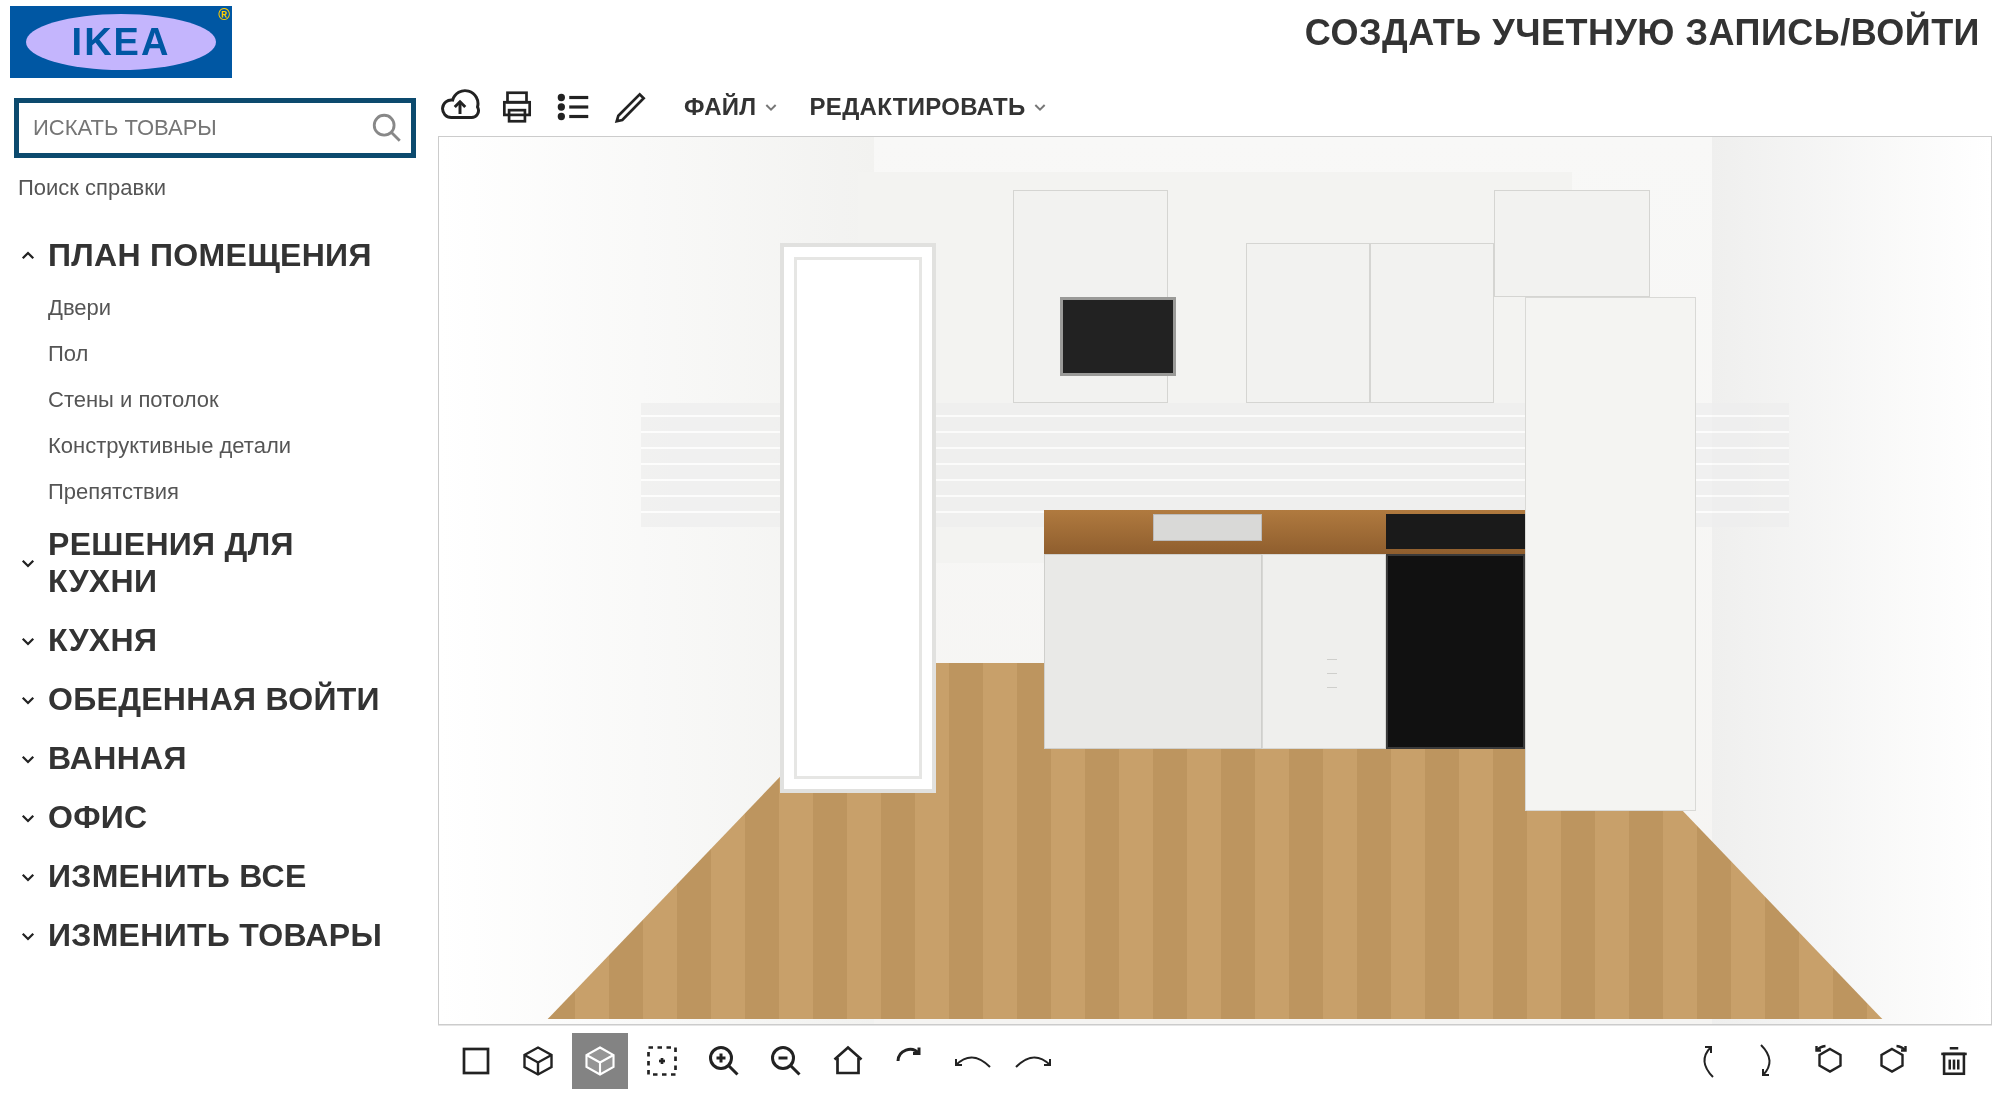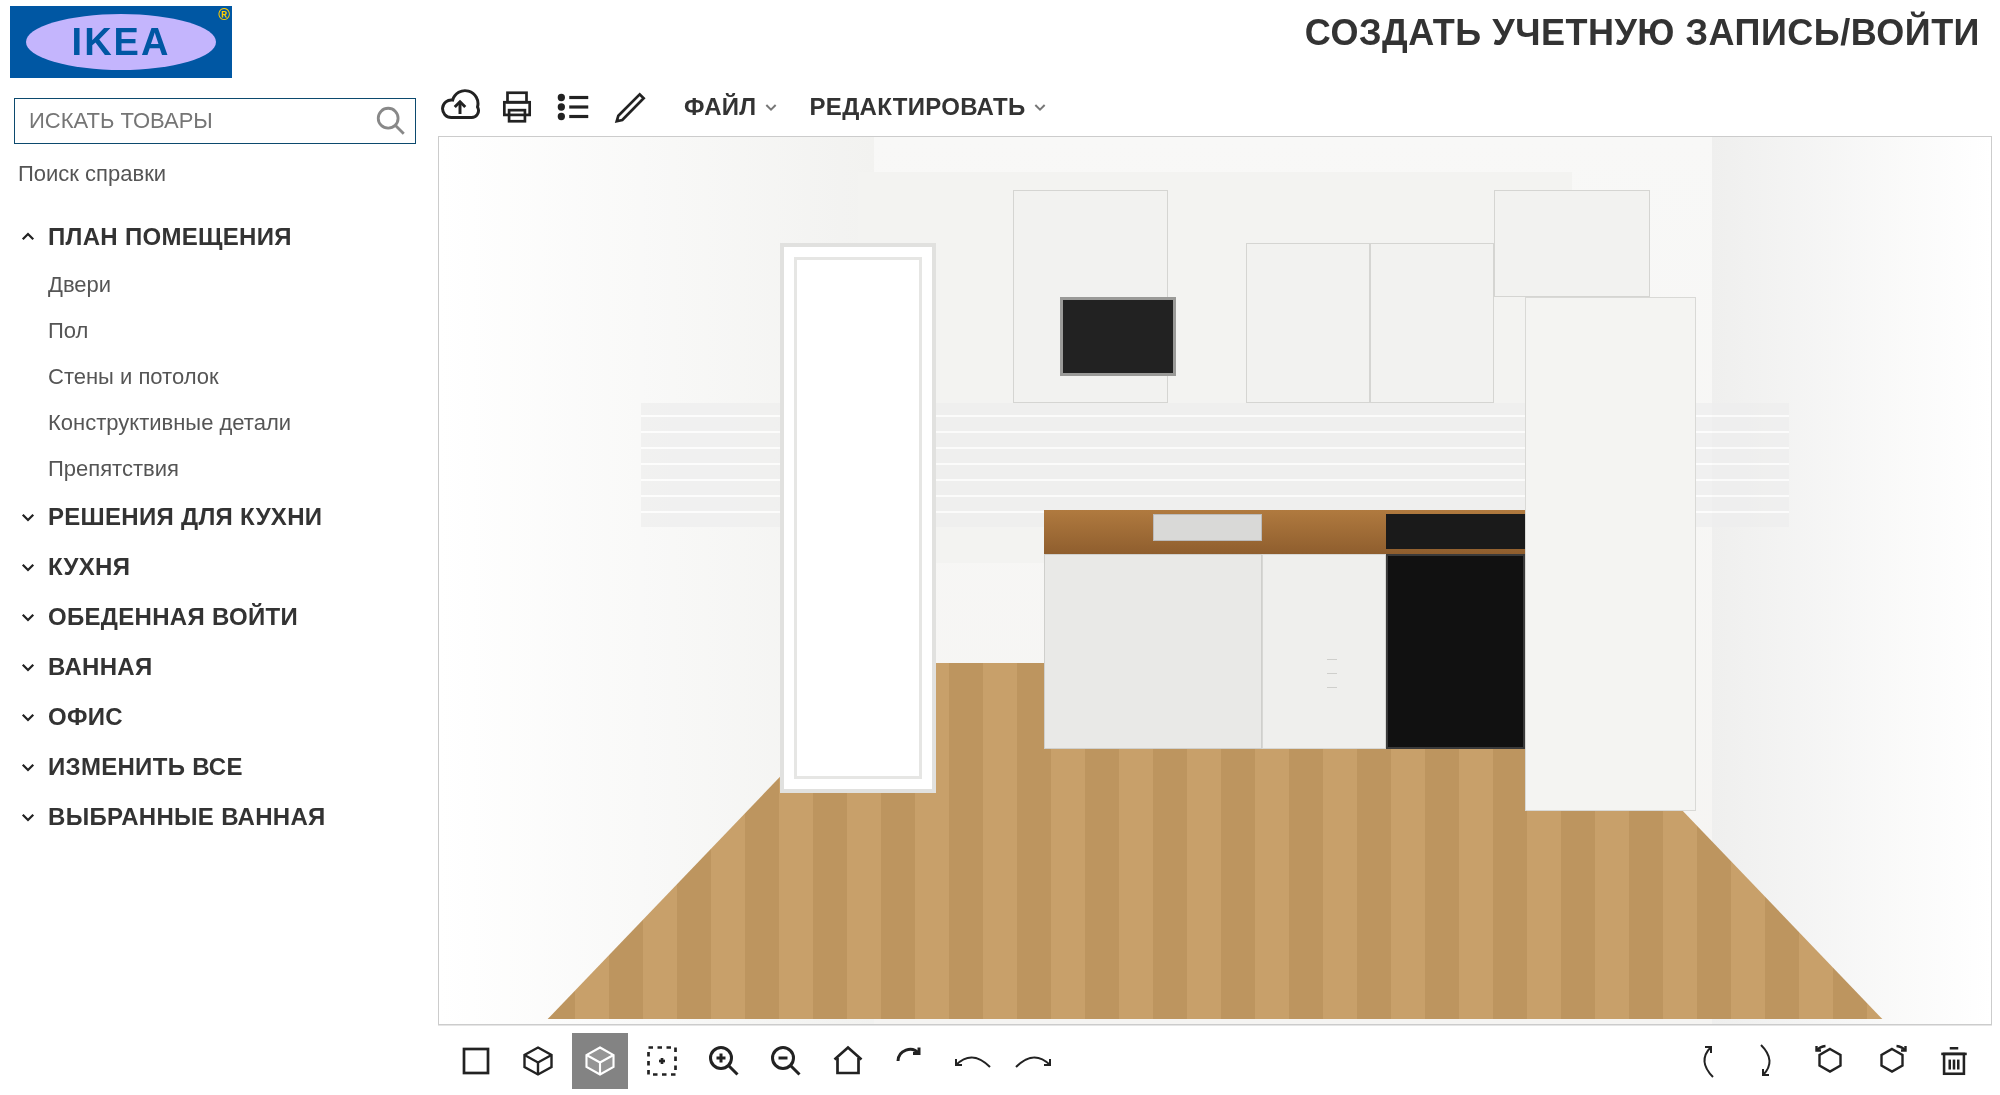--- a/index.html
+++ b/index.html
@@ -10,25 +10,25 @@
   .logo-wrap{width:250px;padding:6px 10px 0 10px;position:relative}
   .logo{width:222px;height:72px;background:#0057A3;position:relative}
   .logo-tm{position:absolute;top:0;right:2px;color:#FFCC00;font-size:16px;font-weight:bold}
   .logo-oval{position:absolute;left:16px;top:8px;width:190px;height:56px;background:#c4b5fd;border-radius:50%/50%;display:flex;align-items:center;justify-content:center}
   .logo-text{font-weight:900;font-size:38px;letter-spacing:2px;color:#0057A3;font-family:Arial Black,Arial,sans-serif}
   .header-right{flex:1;text-align:right;padding:12px 20px 0 0}
   .login{font-size:36px;font-weight:bold;color:#333;cursor:pointer;letter-spacing:0.5px}
   
   .body{flex:1;display:flex;min-height:0}
   .sidebar{width:430px;padding:18px 14px 0 14px;display:flex;flex-direction:column;gap:2px}
-  .search-row{display:flex;align-items:center;border:1px solid #0c4a6e;height:46px;background:#fff}
+  .search-row{display:flex;align-items:center;border:5px solid #0c4a6e;height:60px;background:#fff}
   .search-row input{flex:1;border:none;outline:none;font-size:22px;padding:0 14px;color:#777;background:transparent}
   .search-row .icon{width:48px;display:flex;align-items:center;justify-content:center}
   .help-search{font-size:22px;color:#555;margin:15px 4px 24px 4px}
-  .cat{display:flex;align-items:center;gap:10px;font-size:24px;font-weight:bold;color:#333;padding:10px 4px;cursor:pointer;letter-spacing:0.3px}
+  .cat{display:flex;align-items:center;gap:10px;font-size:32px;font-weight:bold;color:#333;padding:10px 4px;cursor:pointer;letter-spacing:0.3px}
   .cat:first-of-type{border-bottom:2px solid #222;padding-bottom:12px;margin-bottom:4px}
   .chev{width:20px;height:20px;display:inline-flex;align-items:center;justify-content:center}
   .sub{font-size:22px;color:#555;padding:9px 4px 9px 34px;cursor:pointer}
   
   .main{flex:1;display:flex;flex-direction:column;min-width:0}
   .toolbar-top{display:flex;align-items:center;gap:13px;padding:4px 8px 6px 8px;height:56px}
   .tb-icon{width:44px;height:44px;display:flex;align-items:center;justify-content:center;cursor:pointer;color:#222}
   .menu{display:flex;align-items:center;gap:6px;font-size:24px;font-weight:bold;color:#333;cursor:pointer;margin-left:18px;letter-spacing:0.3px}
   
   .canvas{flex:1;margin:0 8px;border:1px solid #ccc;background:linear-gradient(#f8f8f7,#f5f4f2);position:relative;overflow:hidden}
@@ -163,21 +163,21 @@
             </svg>
           </span>
         <span>ИЗМЕНИТЬ ВСЕ</span>
       </div>
       <div class="cat">
         <span class="chev">
             <svg width="18" height="18" viewBox="0 0 24 24" fill="none" stroke="#222" stroke-width="3">
               <polyline points="5 9 12 16 19 9"></polyline>
             </svg>
           </span>
-        <span>ВЫБРАННЫЕ ВАННАЯ</span>
+        <span>ИЗМЕНИТЬ ТОВАРЫ</span>
       </div>
     </div>
 
     <div class="main">
 
       <div class="toolbar-top">
         <span class="tb-icon">
           <svg width="42" height="42" viewBox="0 0 24 24" fill="none" stroke="#222" stroke-width="1.7">
               <path d="M7 18a5 5 0 1 1 .8-9.94A6 6 0 0 1 22 12a4 4 0 0 1-4 6H7z"></path>
               <polyline points="12 16 12 9"></polyline>

